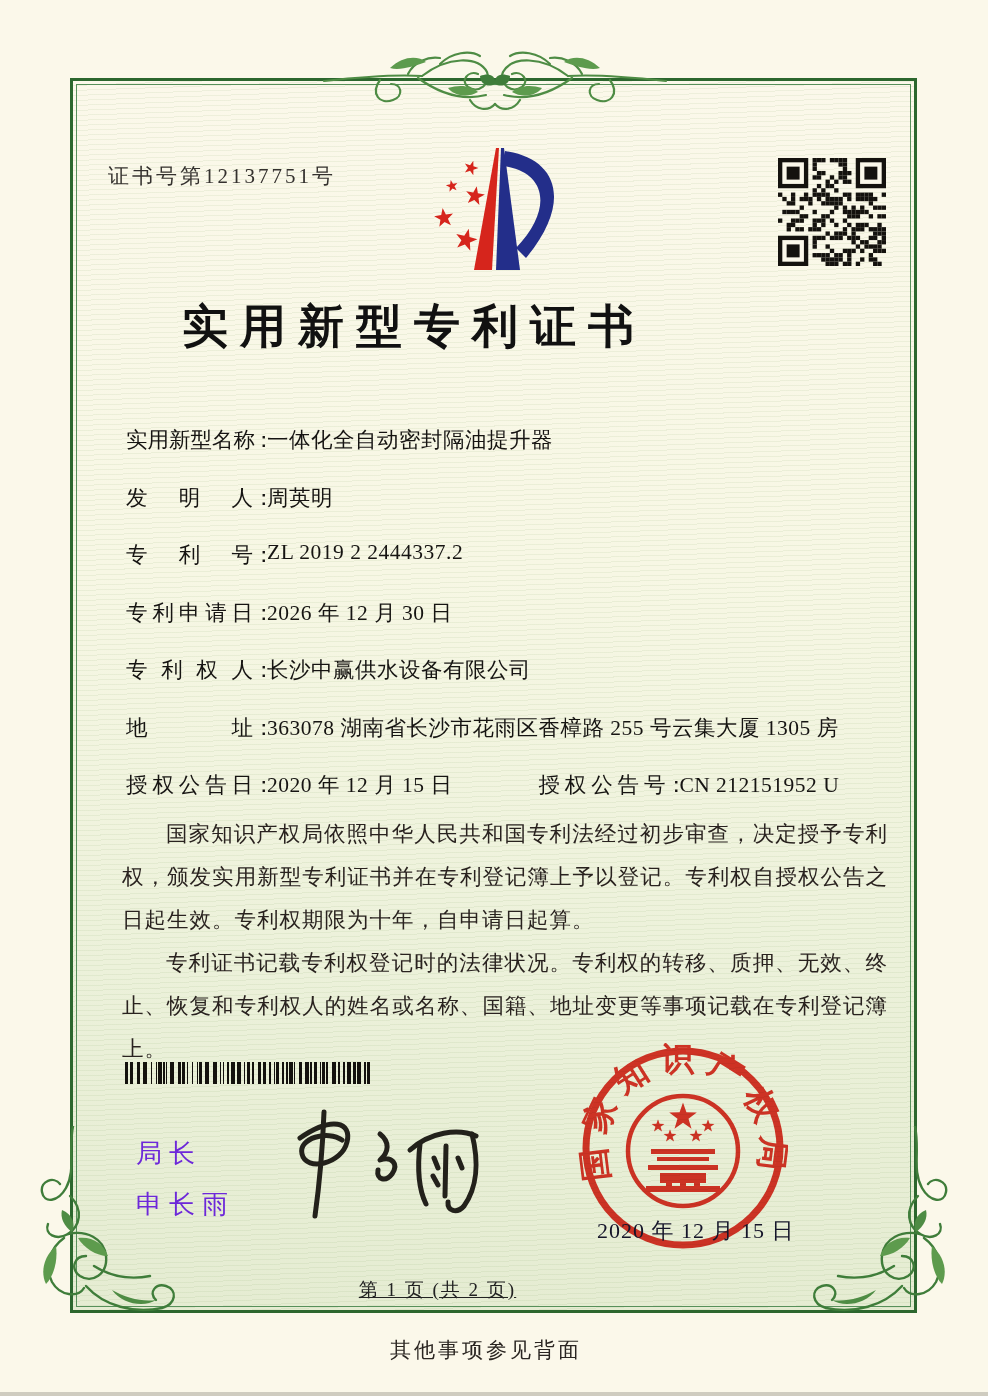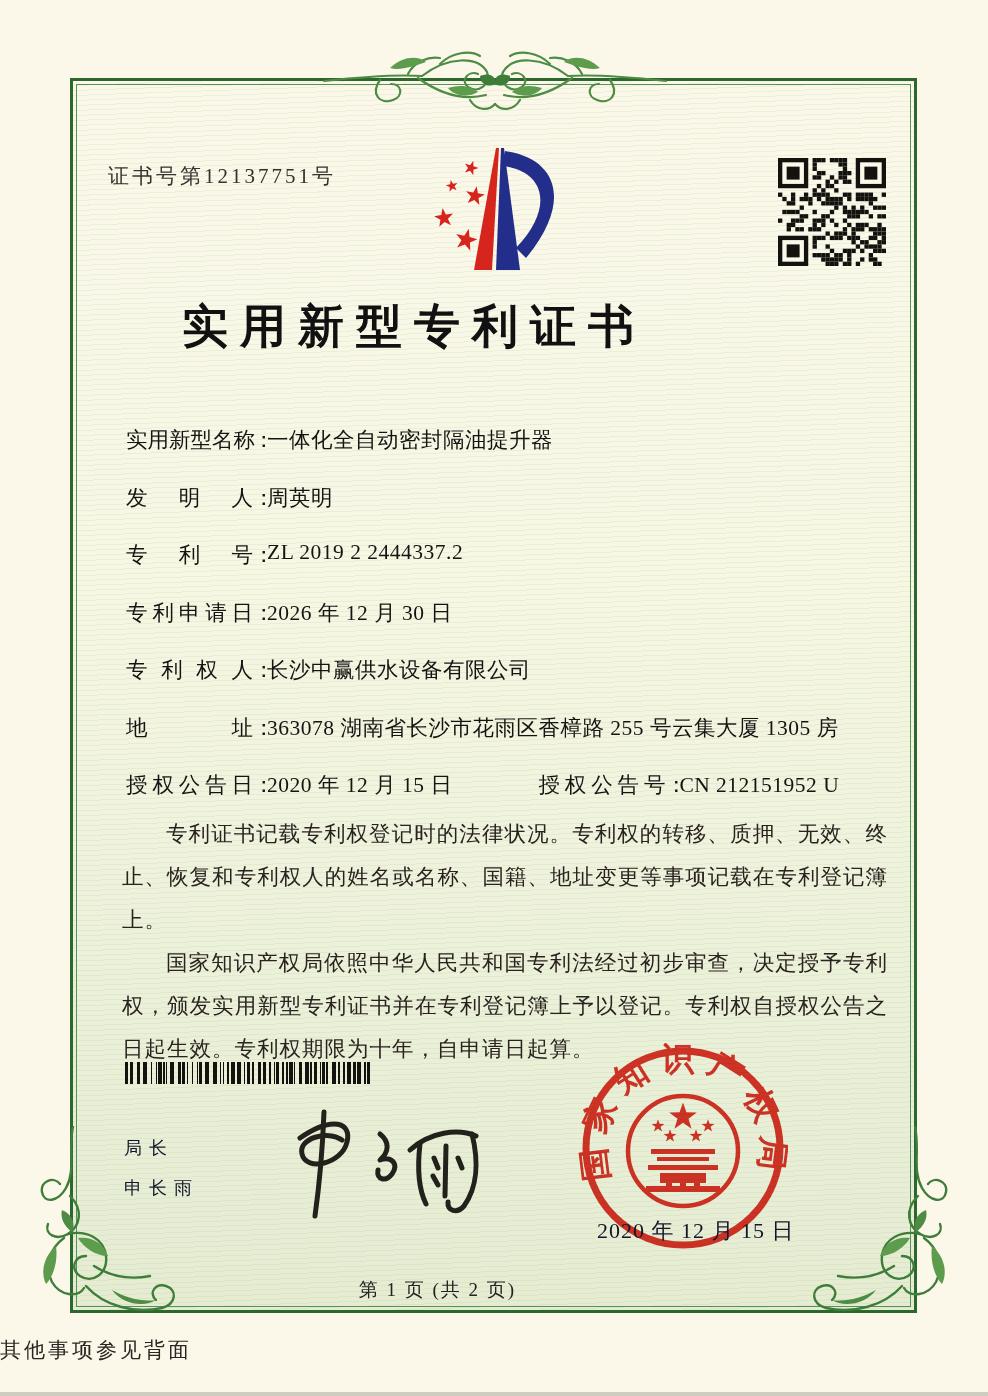--- a/index.html
+++ b/index.html
@@ -34,27 +34,27 @@
   .flabel{display:inline-block;width:127px;text-align:justify;text-align-last:justify;vertical-align:top;}
   .colon{display:inline-block;width:14px;vertical-align:top;}
   .fvalue{letter-spacing:0.5px;}
   .grant-no{margin-left:86px;}
   
   .paras{position:absolute;left:122px;top:813px;width:766px;font-size:21.5px;line-height:43px;
          text-align:justify;letter-spacing:1px;color:#29221f;}
   .paras p{margin:0;text-indent:44px;}
   
   .barcode{position:absolute;left:124px;top:1062px;}
-  .signer{position:absolute;left:124px;top:1136px;font-size:18px;letter-spacing:7px;color:#0f172a;}
+  .signer{position:absolute;left:136px;top:1136px;font-size:26px;letter-spacing:7px;color:#6d28d9;}
   .signer div{margin-bottom:16px;}
   .signature{position:absolute;left:262px;top:1108px;}
   .seal{position:absolute;left:578px;top:1043px;mix-blend-mode:multiply;}
   .seal-date{position:absolute;left:597px;top:1216px;font-size:22px;letter-spacing:1px;color:#15152a;}
-  .page-num{position:absolute;left:0;top:1277px;width:875px;text-align:center;font-size:19px;letter-spacing:2px;color:#222;}
-  .back-note{position:absolute;left:0;top:1336px;width:972px;font-size:21px;letter-spacing:3px;color:#2a2521;}
+  .page-num{position:absolute;left:0;top:1277px;width:875px;text-align:center;font-size:19px;letter-spacing:2px;color:#222;text-decoration:underline;}
+  .back-note{position:absolute;left:0;top:1336px;width:972px;text-align:center;font-size:21px;letter-spacing:3px;color:#2a2521;}
   
   .orn-top{position:absolute;left:320px;top:44px;}
   .orn-bl{position:absolute;left:34px;top:1126px;}
   .orn-br{position:absolute;left:804px;top:1126px;transform:scaleX(-1);}
   svg{display:block;}
 </style>
 </head>
 <body>
 
 <div class="frame">
@@ -360,22 +360,22 @@
   </div>
   <div class="frow r5">
     <span class="flabel">地址</span><span class="colon">：</span><span class="fvalue">363078 湖南省长沙市花雨区香樟路 255 号云集大厦 1305 房</span>
   </div>
   <div class="frow r6">
     <span class="flabel">授权公告日</span><span class="colon">：</span><span class="fvalue">2020 年 12 月 15 日</span><span class="flabel grant-no">授权公告号</span><span class="colon">：</span><span class="fvalue">CN 212151952 U</span>
   </div>
 </div>
 
 <div class="paras">
+  <p>国家知识产权局依照中华人民共和国专利法经过初步审查，决定授予专利权，颁发实用新型专利证书并在专利登记簿上予以登记。专利权自授权公告之日起生效。专利权期限为十年，自申请日起算。</p>
   <p>专利证书记载专利权登记时的法律状况。专利权的转移、质押、无效、终止、恢复和专利权人的姓名或名称、国籍、地址变更等事项记载在专利登记簿上。</p>
-  <p>国家知识产权局依照中华人民共和国专利法经过初步审查，决定授予专利权，颁发实用新型专利证书并在专利登记簿上予以登记。专利权自授权公告之日起生效。专利权期限为十年，自申请日起算。</p>
 </div>
 
 <svg class="barcode" width="246" height="22" viewBox="0 0 246 22">
     <rect x="1" y="0" width="3" height="22" fill="#14120e"></rect>
     <rect x="6" y="0" width="3" height="22" fill="#14120e"></rect>
     <rect x="13" y="0" width="3" height="22" fill="#14120e"></rect>
     <rect x="19" y="0" width="4" height="22" fill="#14120e"></rect>
     <rect x="27" y="0" width="1" height="22" fill="#14120e"></rect>
     <rect x="32" y="0" width="1" height="22" fill="#14120e"></rect>
     <rect x="34" y="0" width="4" height="22" fill="#14120e"></rect>

